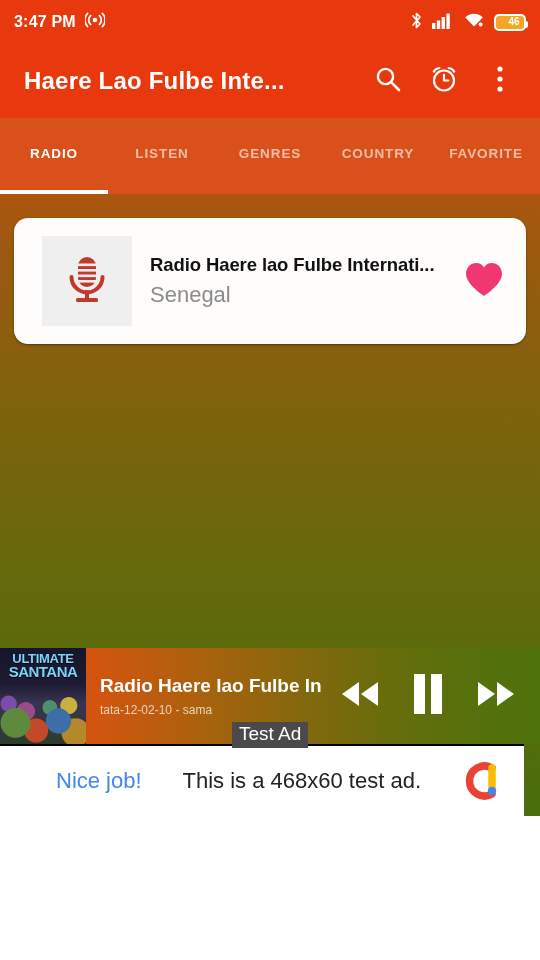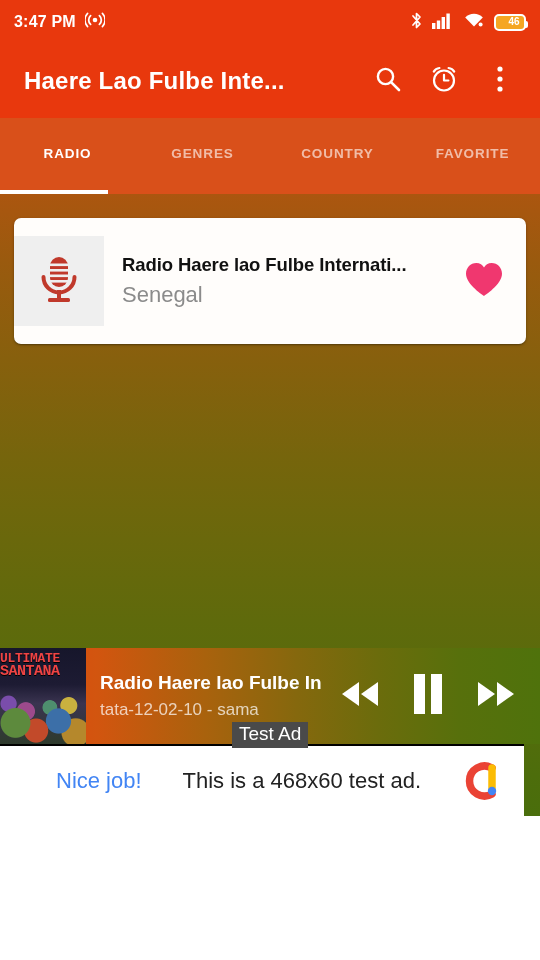--- a/index.html
+++ b/index.html
@@ -150,25 +150,25 @@
     position: absolute;
     top: 194px;
     left: 0;
     right: 0;
     bottom: 0;
   }
 
   .station-card {
     margin: 24px 14px 0 14px;
     background: #fffdfb;
-    border-radius: 7px;
+    border-radius: 14px;
     height: 126px;
     display: flex;
     align-items: center;
-    padding: 0 18px 0 0;
+    padding: 0 18px 0 28px;
     box-shadow: 0 1px 3px rgba(0,0,0,0.28), 0 1px 1px rgba(0,0,0,0.16);
     cursor: pointer;
   }
   .station-thumb {
     width: 90px;
     height: 90px;
     background: #efefef;
     display: flex;
     align-items: center;
     justify-content: center;
@@ -244,22 +244,23 @@
       radial-gradient(circle at 58% 62%, #4e8f6e 0 9%, transparent 10%),
       radial-gradient(circle at 80% 60%, #c9b13f 0 9%, transparent 10%),
       radial-gradient(circle at 10% 58%, #7a4dab 0 8%, transparent 9%),
       linear-gradient(to bottom, #16162b 0%, #1d1b33 38%, #3a3450 58%, #2e3b2c 100%);
   }
   .album-art .art-title {
     position: absolute;
     top: 4px;
     left: 0;
     right: 0;
-    color: #ef4444;
-    font-family: Liberation Mono, monospace;
+    text-align: center;
+    color: #7dd3fc;
+    font-family: Liberation Sans, sans-serif;
     font-weight: bold;
     font-size: 13px;
     line-height: 13px;
     letter-spacing: -0.3px;
     text-shadow: 0 1px 0 #000;
   }
   .album-art .art-title span { display: block; }
   .album-art .art-title .l2 { font-size: 15px; letter-spacing: -0.5px; }
 
   .player-text {
@@ -269,21 +270,21 @@
     padding-right: 8px;
   }
   .player-title {
     font-size: 19px;
     font-weight: bold;
     color: #ffffff;
     white-space: nowrap;
     overflow: hidden;
   }
   .player-sub {
-    font-size: 17px;
+    font-size: 12px;
     color: rgba(255,255,255,0.72);
     margin-top: 6px;
     white-space: nowrap;
     overflow: hidden;
   }
   .player-controls {
     display: flex;
     align-items: center;
     gap: 8px;
     padding-right: 14px;
@@ -409,20 +410,21 @@
             <circle cx="4" cy="15" r="2.6" fill="#ffffff"></circle>
             <circle cx="4" cy="25" r="2.6" fill="#ffffff"></circle>
           </svg>
         </span>
       </div>
     </div>
   </div>
 
   <div class="tab-bar">
     <div class="tab active">RADIO</div>
+    <div class="tab">LISTEN</div>
     <div class="tab">GENRES</div>
     <div class="tab">COUNTRY</div>
     <div class="tab">FAVORITE</div>
     <div class="tab-indicator"></div>
   </div>
 
   <div class="content">
 
     <div class="station-card">
       <div class="station-thumb">

